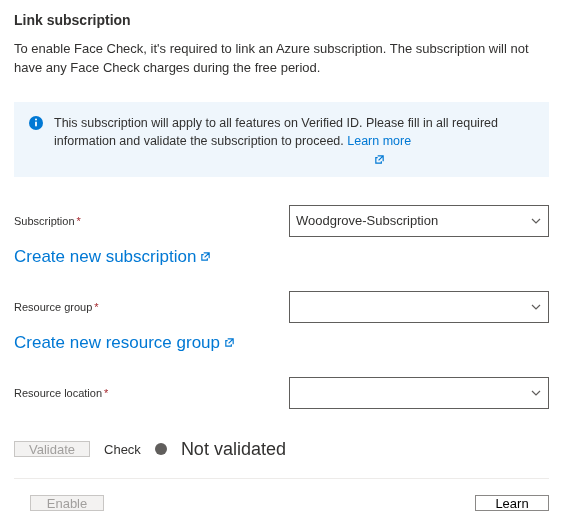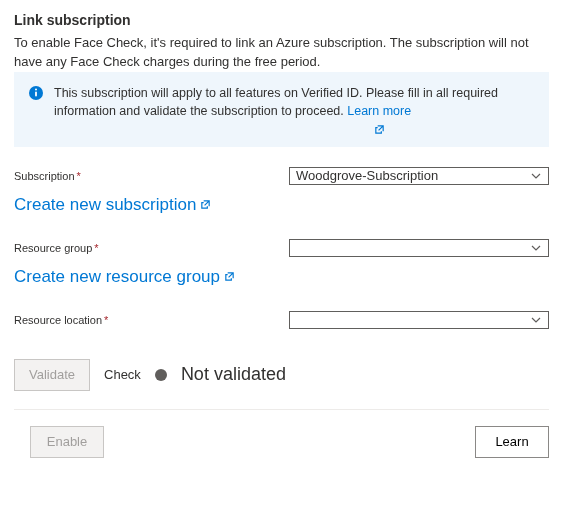--- a/index.html
+++ b/index.html
@@ -7,33 +7,34 @@
     margin: 0;
     padding: 12px 14px;
     font-family: "Segoe UI", Arial, sans-serif;
     font-size: 13px;
     color: #323130;
     width: 563px;
   }
   .title {
     font-weight: 600;
     font-size: 14px;
-    margin-bottom: 6px;
+    margin-bottom: 12px;
   }
   .desc {
     font-size: 13px;
     line-height: 1.45;
+    margin-bottom: 24px;
     color: #323130;
   }
   .infobox {
     display: flex;
     align-items: flex-start;
     background: #eff6fc;
     padding: 12px 14px;
-    margin-bottom: 20px;
+    margin-bottom: 28px;
   }
   .info-icon {
     flex: 0 0 auto;
     margin-right: 10px;
     margin-top: 1px;
   }
   .info-text {
     font-size: 12.5px;
     line-height: 1.45;
     color: #323130;
@@ -55,21 +56,21 @@
     flex: 0 0 275px;
     font-size: 11px;
     color: #323130;
   }
   .req { color: #a4262c; margin-left: 2px;}
   .field-col {
     flex: 1;
   }
   .select {
     width: 260px;
-    height: 18px;
+    height: 32px;
     border: 1px solid #605e5c;
     background: #fff;
     display: flex;
     align-items: center;
     justify-content: space-between;
     padding: 0 6px;
     font-size: 13px;
     cursor: pointer;
   }
   .select .val { overflow:hidden; white-space:nowrap; }
@@ -86,21 +87,21 @@
     gap: 4px;
   }
   .status-row {
     display: flex;
     align-items: center;
     gap: 14px;
     margin-top: 30px;
     margin-bottom: 18px;
   }
   .btn {
-    height: 32px;
+    height: 16px;
     min-width: 74px;
     padding: 0 14px;
     font-size: 13px;
     border: 1px solid #8a8886;
     background: #fff;
     cursor: pointer;
     font-family: inherit;
   }
   .btn.disabled {
     color: #a19f9d;

